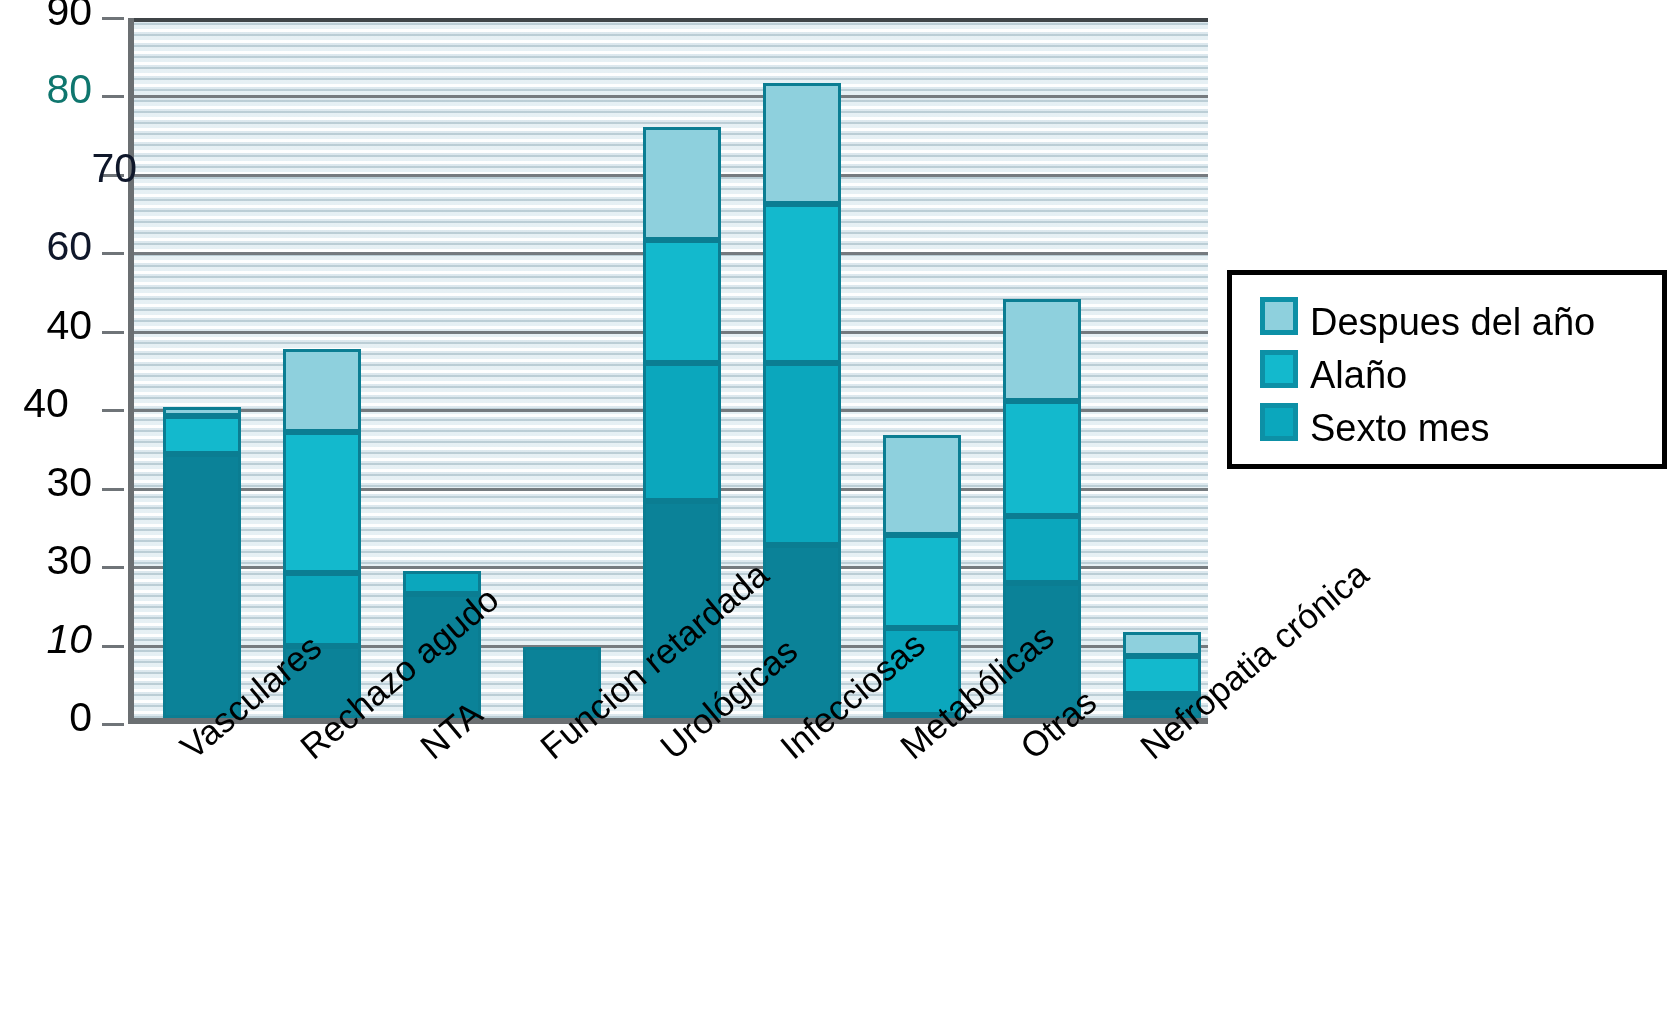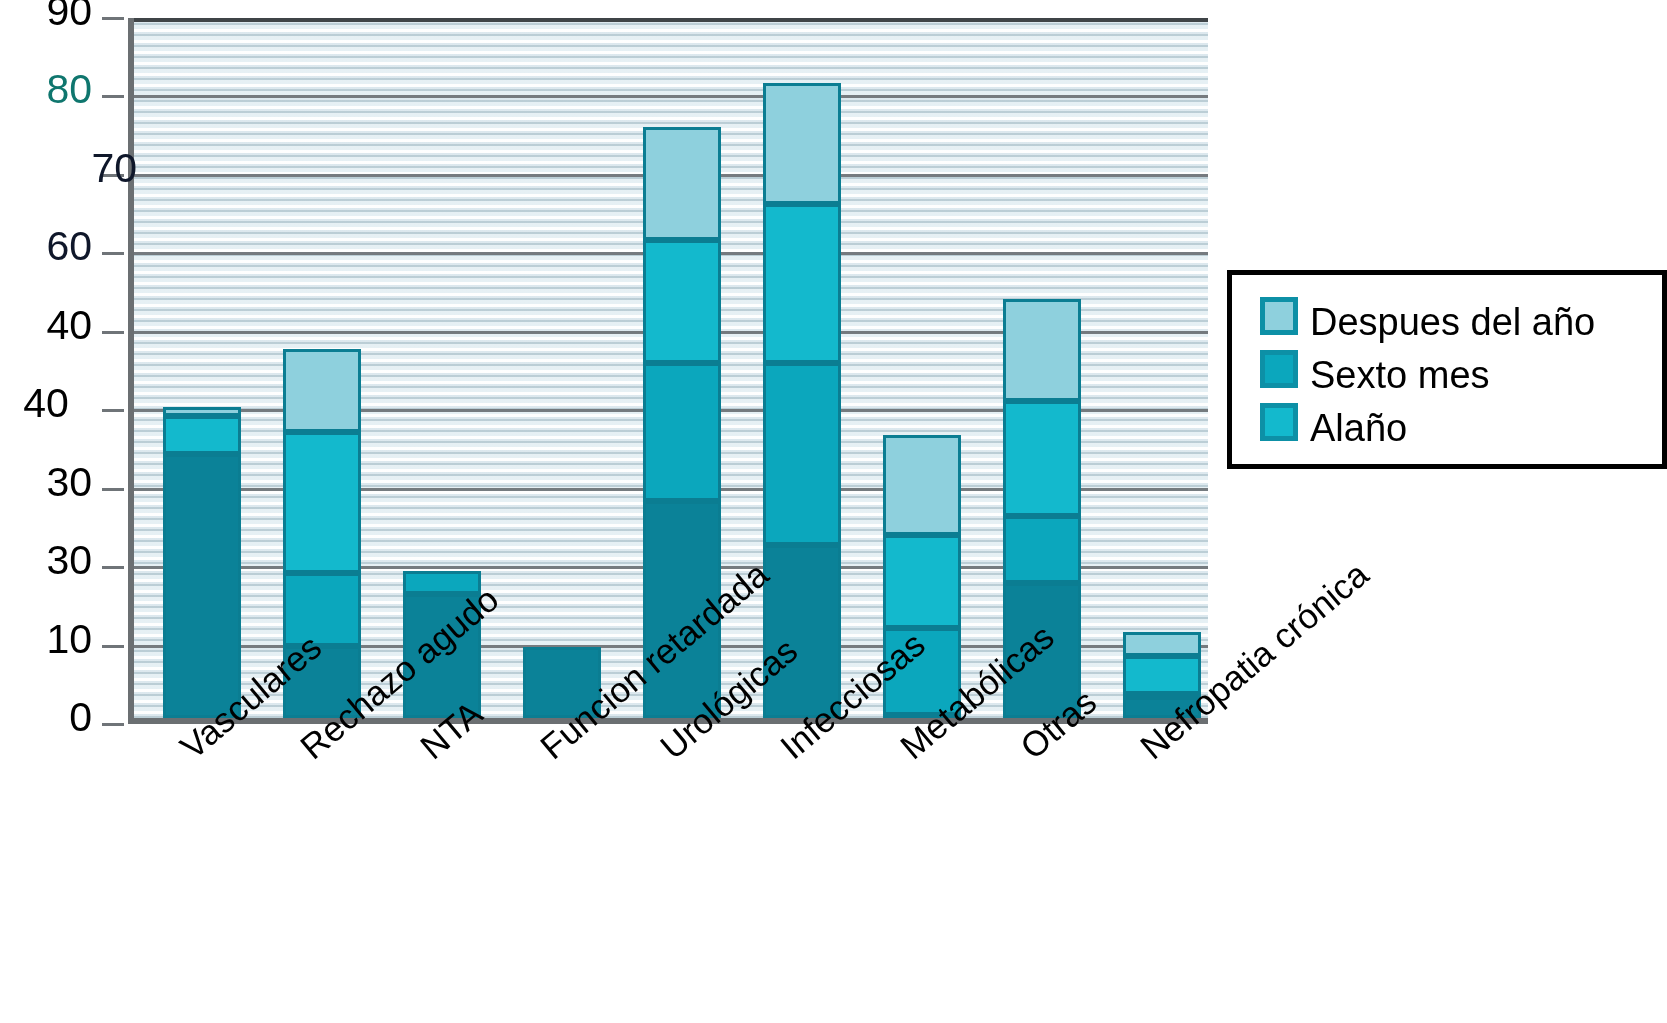--- a/index.html
+++ b/index.html
@@ -157,21 +157,21 @@
       <div class="ytick" style="position: absolute; left: 102px; top: 487.667px;"></div>
       <div class="ytick" style="position: absolute; left: 102px; top: 409.222px;"></div>
       <div class="ytick" style="position: absolute; left: 102px; top: 330.778px;"></div>
       <div class="ytick" style="position: absolute; left: 102px; top: 252.333px;"></div>
       <div class="ytick" style="position: absolute; left: 102px; top: 173.889px;"></div>
       <div class="ytick" style="position: absolute; left: 102px; top: 95.4444px;"></div>
       <div class="ytick" style="position: absolute; left: 102px; top: 17px;"></div>
     </div>
   <div id="ylabels">
       <div style="position: absolute; width: 92px; text-align: right; left: 0px; top: 697px; font-size: 41px; color: rgb(0, 0, 0); line-height: 1;">0</div>
-      <div style="position: absolute; width: 92px; text-align: right; left: 0px; top: 618.556px; font-size: 41px; color: rgb(0, 0, 0); line-height: 1;">10</div>
+      <div style="position: absolute; width: 92px; text-align: right; left: 0px; top: 618.556px; font-size: 41px; color: rgb(0, 0, 0); line-height: 1; font-style: italic;">10</div>
       <div style="position: absolute; width: 92px; text-align: right; left: 0px; top: 540.111px; font-size: 41px; color: rgb(0, 0, 0); line-height: 1;">30</div>
       <div style="position: absolute; width: 92px; text-align: right; left: 0px; top: 461.667px; font-size: 41px; color: rgb(0, 0, 0); line-height: 1;">30</div>
       <div style="position: absolute; width: 92px; text-align: center; left: 0px; top: 383.222px; font-size: 41px; color: rgb(0, 0, 0); line-height: 1;">40</div>
       <div style="position: absolute; width: 92px; text-align: right; left: 0px; top: 304.778px; font-size: 41px; color: rgb(0, 0, 0); line-height: 1;">40</div>
       <div style="position: absolute; width: 92px; text-align: right; left: 0px; top: 226.333px; font-size: 41px; color: #0f172a; line-height: 1;">60</div>
       <div style="position: absolute; width: 92px; text-align: right; left: 0px; top: 147.889px; font-size: 41px; color: #0f172a; line-height: 1; margin-left: 45px;">70</div>
       <div style="position: absolute; width: 92px; text-align: right; left: 0px; top: 69.4444px; font-size: 41px; color: #0f766e; line-height: 1;">80</div>
       <div style="position: absolute; width: 92px; text-align: right; left: 0px; top: -9px; font-size: 41px; color: rgb(0, 0, 0); line-height: 1;">90</div>
     </div>
   <div id="xlabels">
@@ -185,22 +185,22 @@
       <div class="xlab" style="left: 1014px; top: 738px;">Otras</div>
       <div class="xlab" style="left: 1134px; top: 738px;">Nefropatia crónica</div>
     </div>
 
   <div id="legend">
       <div class="legrow">
         <span class="swatch" style="background: rgb(142, 208, 221);"></span>
         <span class="legtext">Despues del año</span>
       </div>
       <div class="legrow">
+        <span class="swatch" style="background: rgb(19, 185, 205);"></span>
+        <span class="legtext">Alaño</span>
+      </div>
+      <div class="legrow">
         <span class="swatch" style="background: rgb(11, 167, 189);"></span>
         <span class="legtext">Sexto mes</span>
       </div>
-      <div class="legrow">
-        <span class="swatch" style="background: rgb(19, 185, 205);"></span>
-        <span class="legtext">Alaño</span>
-      </div>
     </div>
 
 </div>
 
 </body></html>

